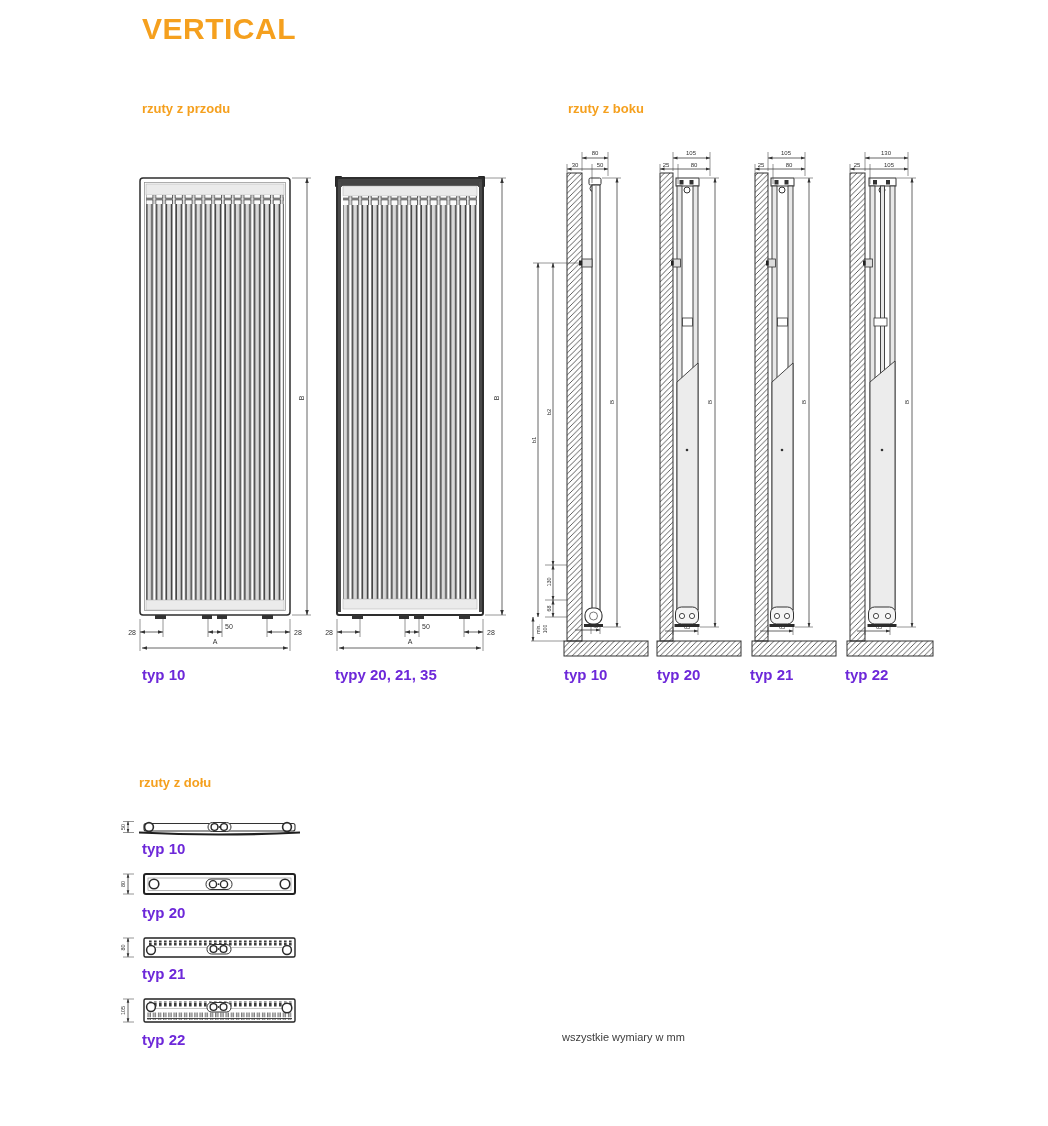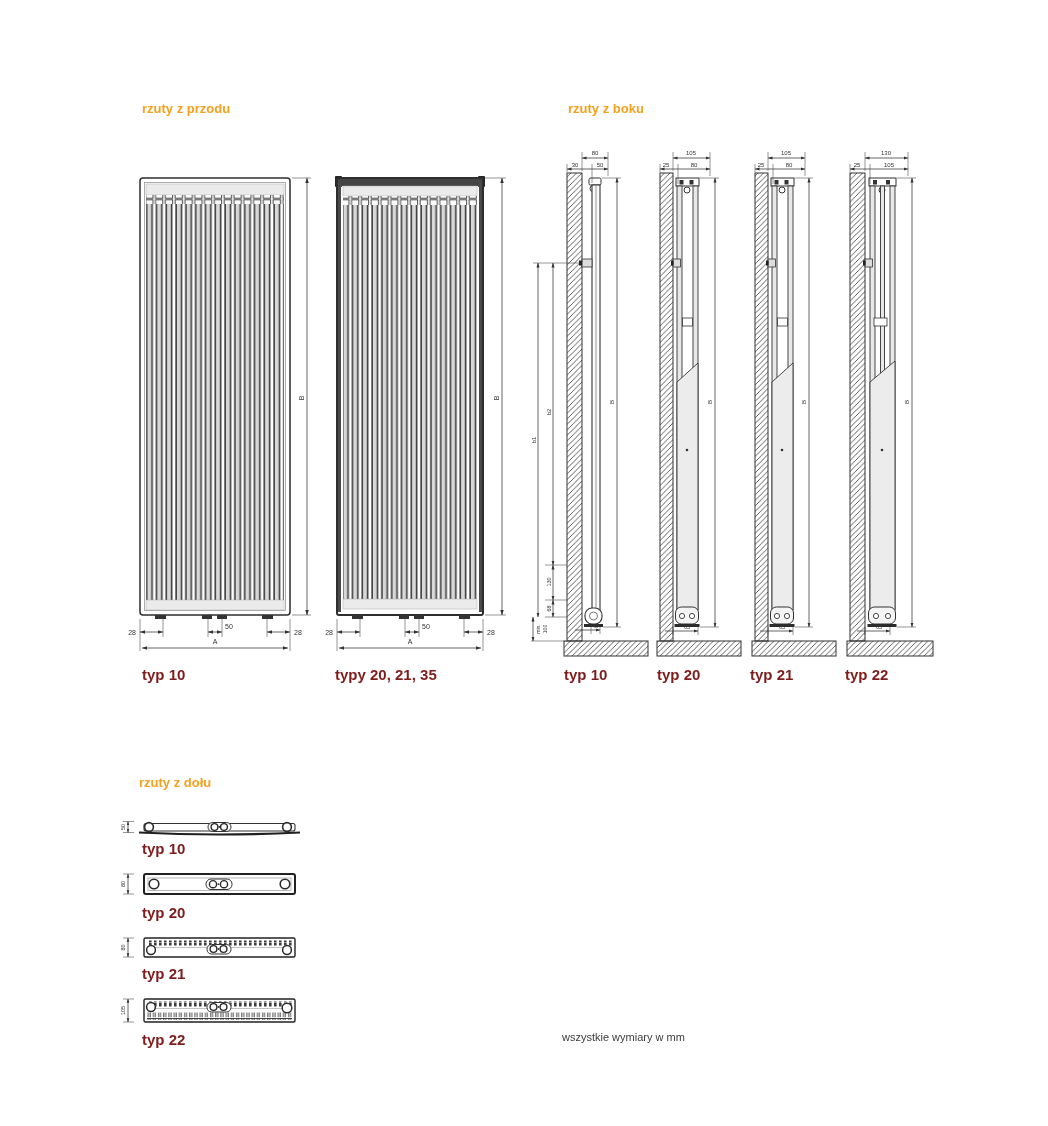--- a/index.html
+++ b/index.html
@@ -1,36 +1,37 @@
 <!DOCTYPE html>
 <html><head>
 <meta charset="utf-8">
 <style>
   html,body{margin:0;padding:0;background:#fff;}
   .page{position:relative;width:1048px;height:1126px;background:#ffffff;overflow:hidden;
         font-family:"Liberation Sans",sans-serif;color:#2e2e2e;}
   .abs{position:absolute;}
   .title{font-size:30px;font-weight:800;color:#F5A01E;letter-spacing:0.5px;}
   .heading{font-size:13px;font-weight:700;color:#F5A01E;}
-  .lbl{font-size:15px;font-weight:700;color:#7f1d1d;}
+  .lbl{font-size:15px;font-weight:700;color:#6d28d9;}
   .legend{font-size:11px;color:#3c3c3c;line-height:17.5px;}
   
   svg{display:block;}
   .dim {stroke:#3f3f3f;stroke-width:0.8;fill:none;}
   .tick{stroke:#3f3f3f;stroke-width:0.55;fill:none;}
   .dtxt {font-family:"Liberation Sans",sans-serif;font-size:7px;fill:#333;}
   .dtxt6{font-family:"Liberation Sans",sans-serif;font-size:6px;fill:#333;}
   .dtxt55{font-family:"Liberation Sans",sans-serif;font-size:5.5px;fill:#333;}
   .dtxt5{font-family:"Liberation Sans",sans-serif;font-size:5px;fill:#333;}
 </style>
 </head>
 <body>
 
 <div class="page">
 
+  <div class="abs title" style="left:142px;top:12px;">VERTICAL</div>
   <div class="abs heading" style="left:142px;top:101px;">rzuty z przodu</div>
   <div class="abs heading" style="left:568px;top:101px;">rzuty z boku</div>
   <div class="abs heading" style="left:139px;top:775px;">rzuty z dołu</div>
 
   <svg class="abs" style="left:125px;top:172px;" width="395" height="520" viewBox="0 0 395 520">
     <defs>
       <pattern id="finsF" width="9.8" height="10" patternUnits="userSpaceOnUse">
         <rect width="9.8" height="10" fill="#ffffff"></rect>
         <rect x="1.3" width="1.7" height="10" fill="#3f3f3f"></rect>
         <rect x="3.0" width="3.6" height="10" fill="#d8d8d8"></rect>

